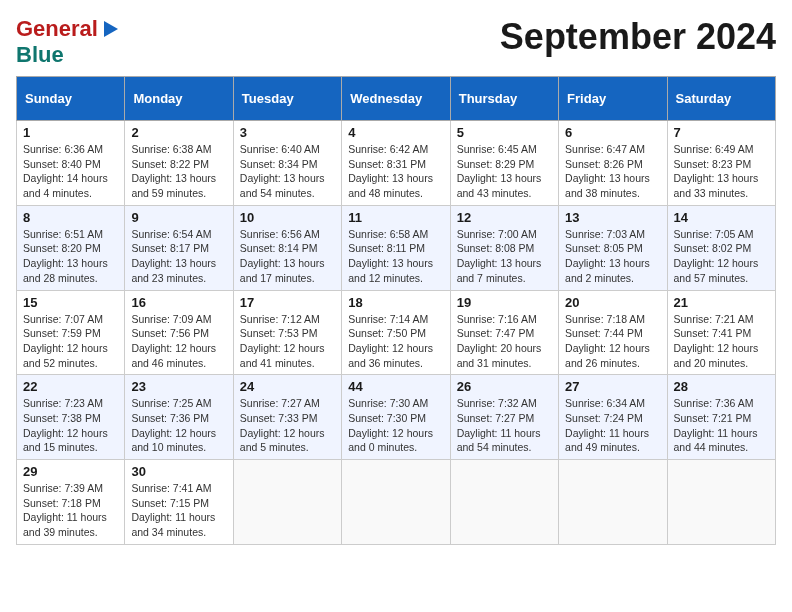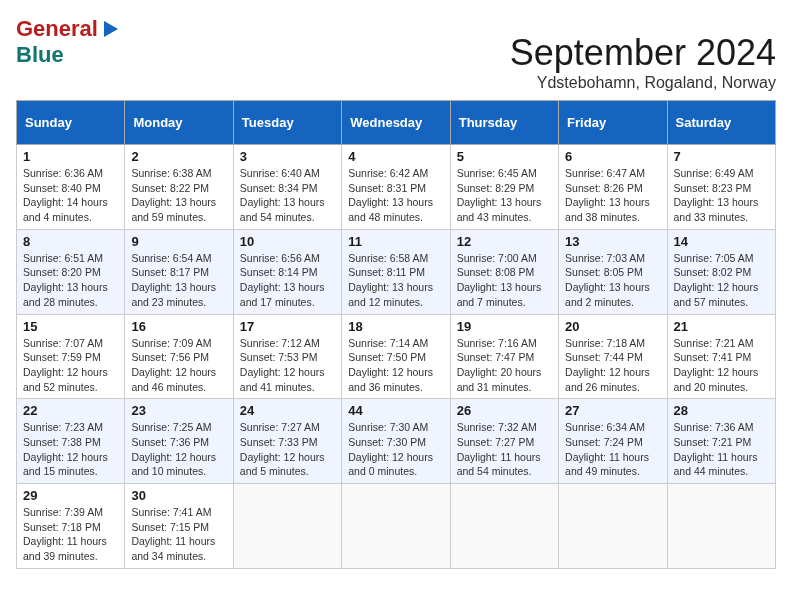--- a/index.html
+++ b/index.html
@@ -19,23 +19,22 @@
     .logo {
       display: flex;
       flex-direction: column;
       align-items: flex-start;
     }
     .title-area {
       text-align: right;
     }
     .month-title {
       font-size: 36px;
-      font-weight: normal;
+      font-weight: bold;
       color: #1a1a1a;
-      margin-top: 16px;
     }
     .location {
       font-size: 16px;
       color: #333;
     }
     .calendar {
       width: 100%;
       border-collapse: collapse;
       font-size: 11px;
     }
@@ -85,21 +84,20 @@
     <div style="display:flex; align-items:center; gap:2px;">
       <span style="font-size:22px; font-weight:bold; color:#b91c1c;">General</span>
       <svg width="20" height="20" viewBox="0 0 20 20">
         <polygon points="4,2 18,10 4,18" fill="#1565C0"></polygon>
       </svg>
     </div>
     <span style="font-size:22px; font-weight:bold; color:#0f766e; ">Blue</span>
   </div>
   <div class="title-area">
     <div class="month-title">September 2024</div>
-    <div class="location">Ydstebohamn, Rogaland, Norway</div>
   </div>
 </div>
 
 <table class="calendar">
   <thead>
     <tr>
     <th>Sunday</th>
         <th>Monday</th>
         <th>Tuesday</th>
         <th>Wednesday</th>

